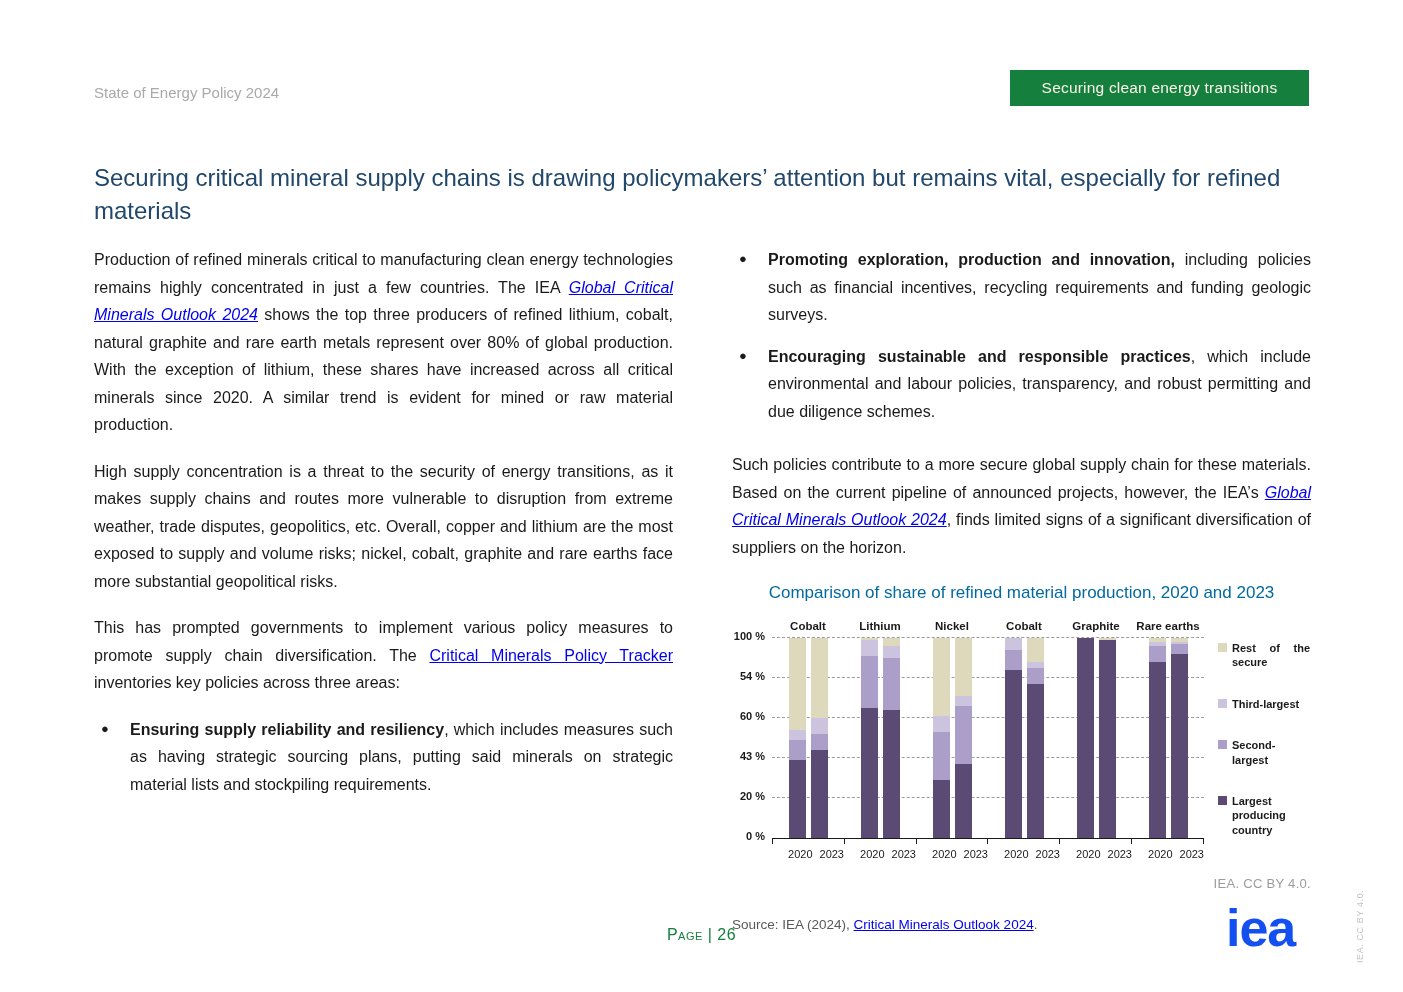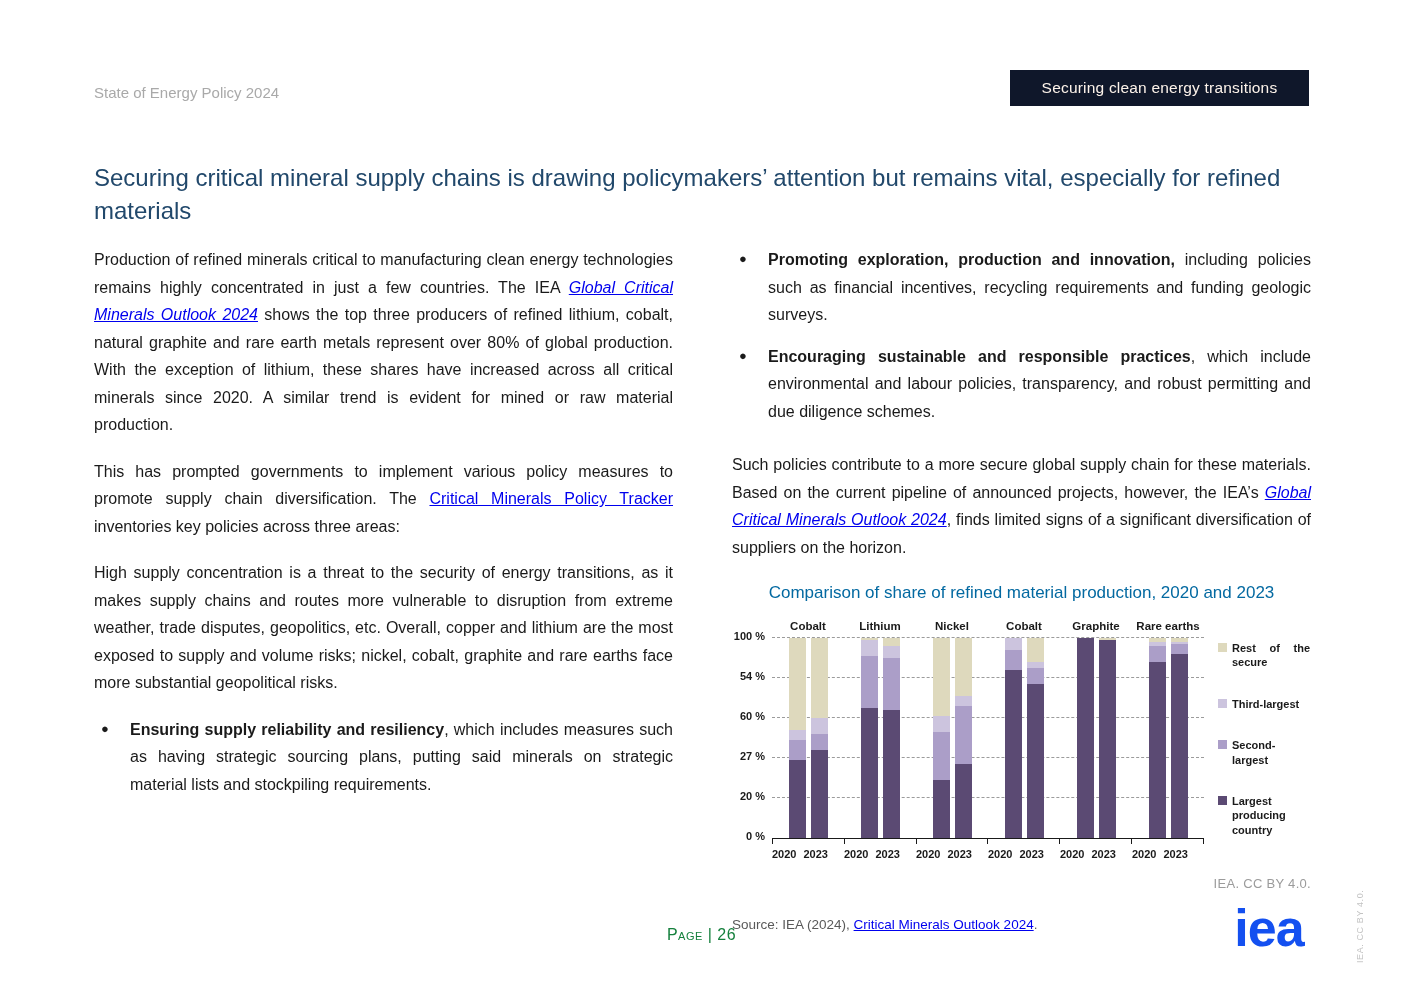--- a/index.html
+++ b/index.html
@@ -43,56 +43,56 @@
   .cat-row { display:flex; height:18px; margin-bottom:4px; }
   .cat-row .cat { flex:1; text-align:center; font-size:11.5px; font-weight:600; }
   .plot { position:relative; height:200px; border-bottom:1px solid #1a1a1a; display:flex; }
   .gridline { position:absolute; left:0; right:0; border-top:1px dashed #9b9b9b; height:0; }
   .group { flex:1; display:flex; align-items:flex-end; justify-content:center; gap:5px; position:relative; z-index:1; }
   .stack { width:17px; display:flex; flex-direction:column-reverse; }
   .seg { width:100%; }
   .tick-row { display:flex; height:5px; border-right:1px solid #1a1a1a; }
   .tick-row .tcell { flex:1; border-left:1px solid #1a1a1a; }
   .xlab-row { display:flex; margin-top:1px; }
-  .xlab-row .xcell { flex:1; display:flex; justify-content:flex-start; gap:7px; font-size:11px; font-weight:700; }
+  .xlab-row .xcell { flex:1; display:flex; justify-content:flex-end; gap:7px; font-size:11px; font-weight:400; }
   .legend { margin-left:14px; margin-top:24px; height:198px; display:flex; flex-direction:column; justify-content:space-between; padding-bottom:2px; }
   .legend-item { display:flex; }
   .legend-swatch { width:9px; height:9px; flex-shrink:0; margin-right:5px; margin-top:2px; }
   .legend-label { font-size:11px; font-weight:600; line-height:1.3; max-width:78px; }
   .attribution { text-align:right; font-size:13px; color:#9b9b9b; margin-top:9px; letter-spacing:0.3px; }
   .source-line { margin-top:18px; font-size:13.5px; color:#595959; }
 
   
   .page-num {
     position:absolute; left:50%; transform:translateX(-50%); top:926px;
     font-size:16px; font-variant:small-caps; letter-spacing:0.5px; color:#15803d;
   }
   .iea-logo {
     position:absolute; left:1226px; top:905px; width:86px; height:52px;
-    font-size:52px; font-weight:bold; letter-spacing:-1px; line-height:0.9;text-align:center;
+    font-size:52px; font-weight:bold; letter-spacing:-1px; line-height:0.9;
   }
   .side-note {
     position:absolute; left:1355px; top:963px; transform:rotate(-90deg); transform-origin:0 0;
     font-size:9px; color:#c3c3c3; letter-spacing:0.6px; white-space:nowrap; width:70px;
   }
 </style>
 </head>
 <body>
 
 <div class="page">
 
   <div class="doc-title">State of Energy Policy 2024</div>
-  <div class="banner" style="background: #0f172a;">Securing clean energy transitions</div>
+  <div class="banner" style="background: #15803d;">Securing clean energy transitions</div>
 
   <h1 class="main-title" style="color: rgb(33, 72, 107);">Securing critical mineral supply chains is drawing policymakers’ attention but remains vital, especially for refined materials</h1>
 
   <div class="col col-left">
     <p><span>Production of refined minerals critical to manufacturing clean energy technologies remains highly concentrated in just a few countries. The IEA </span><a class="lnk it" style="color: rgb(0, 0, 238);">Global Critical Minerals Outlook 2024</a><span> shows the top three producers of refined lithium, cobalt, natural graphite and rare earth metals represent over 80% of global production. With the exception of lithium, these shares have increased across all critical minerals since 2020. A similar trend is evident for mined or raw material production.</span></p>
+    <p>High supply concentration is a threat to the security of energy transitions, as it makes supply chains and routes more vulnerable to disruption from extreme weather, trade disputes, geopolitics, etc. Overall, copper and lithium are the most exposed to supply and volume risks; nickel, cobalt, graphite and rare earths face more substantial geopolitical risks.</p>
     <p><span>This has prompted governments to implement various policy measures to promote supply chain diversification. The </span><a class="lnk" style="color: rgb(0, 0, 238);">Critical Minerals Policy Tracker</a><span> inventories key policies across three areas:</span></p>
-    <p>High supply concentration is a threat to the security of energy transitions, as it makes supply chains and routes more vulnerable to disruption from extreme weather, trade disputes, geopolitics, etc. Overall, copper and lithium are the most exposed to supply and volume risks; nickel, cobalt, graphite and rare earths face more substantial geopolitical risks.</p>
     <div class="bullet">
       <span class="marker">●</span>
       <span class="btxt"><span class="b-bold">Ensuring supply reliability and resiliency</span><span>, which includes measures such as having strategic sourcing plans, putting said minerals on strategic material lists and stockpiling requirements.</span></span>
     </div>
   </div>
 
   <div class="col col-right">
     <div class="bullet">
       <span class="marker">●</span>
       <span class="btxt"><span class="b-bold">Promoting exploration, production and innovation,</span><span> including policies such as financial incentives, recycling requirements and funding geologic surveys.</span></span>
@@ -102,21 +102,21 @@
       <span class="btxt"><span class="b-bold">Encouraging sustainable and responsible practices</span><span>, which include environmental and labour policies, transparency, and robust permitting and due diligence schemes.</span></span>
     </div>
     <p style="margin-top:26px;"><span>Such policies contribute to a more secure global supply chain for these materials. Based on the current pipeline of announced projects, however, the IEA’s </span><a class="lnk it" style="color: rgb(0, 0, 238);">Global Critical Minerals Outlook 2024</a><span>, finds limited signs of a significant diversification of suppliers on the horizon.</span></p>
 
     <div class="chart">
       <div class="chart-title" style="color: #0369a1;">Comparison of share of refined material production, 2020 and 2023</div>
       <div class="chart-body">
         <div class="y-axis">
             <span style="bottom: -7px;">0 %</span>
             <span style="bottom: 33px;">20 %</span>
-            <span style="bottom: 73px;">27 %</span>
+            <span style="bottom: 73px;">43 %</span>
             <span style="bottom: 113px;">60 %</span>
             <span style="bottom: 153px;">54 %</span>
             <span style="bottom: 193px;">100 %</span>
           </div>
         <div class="plot-col">
           <div class="cat-row">
               <div class="cat">Cobalt</div>
               <div class="cat">Lithium</div>
               <div class="cat">Nickel</div>
               <div class="cat">Cobalt</div>

